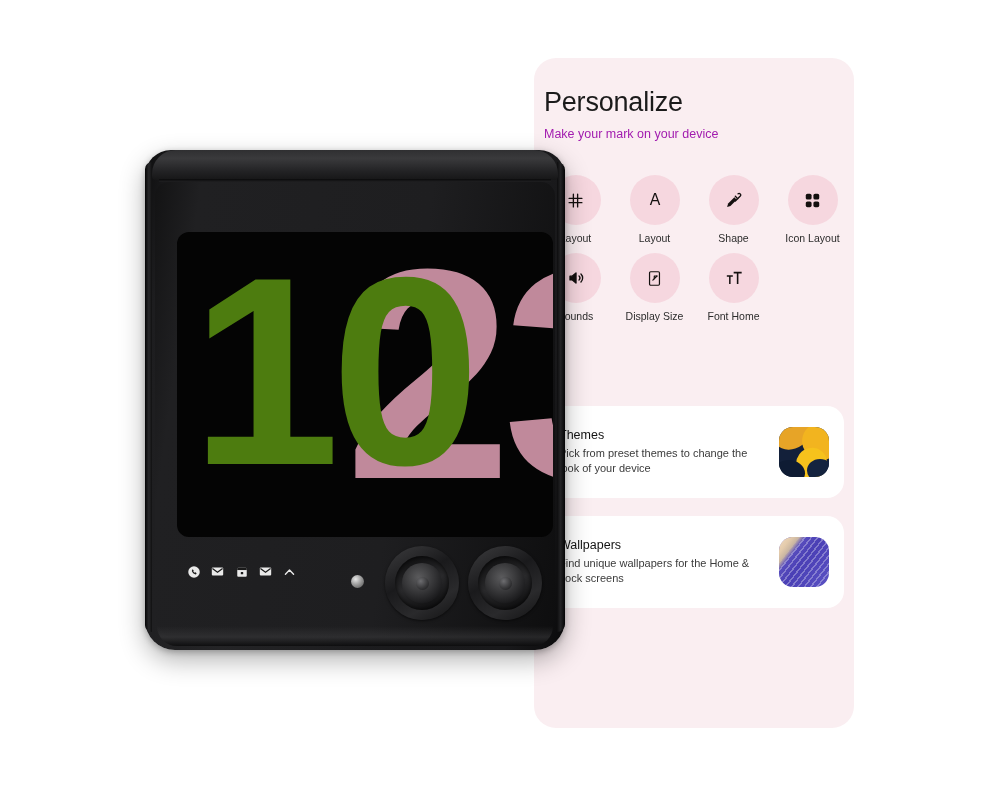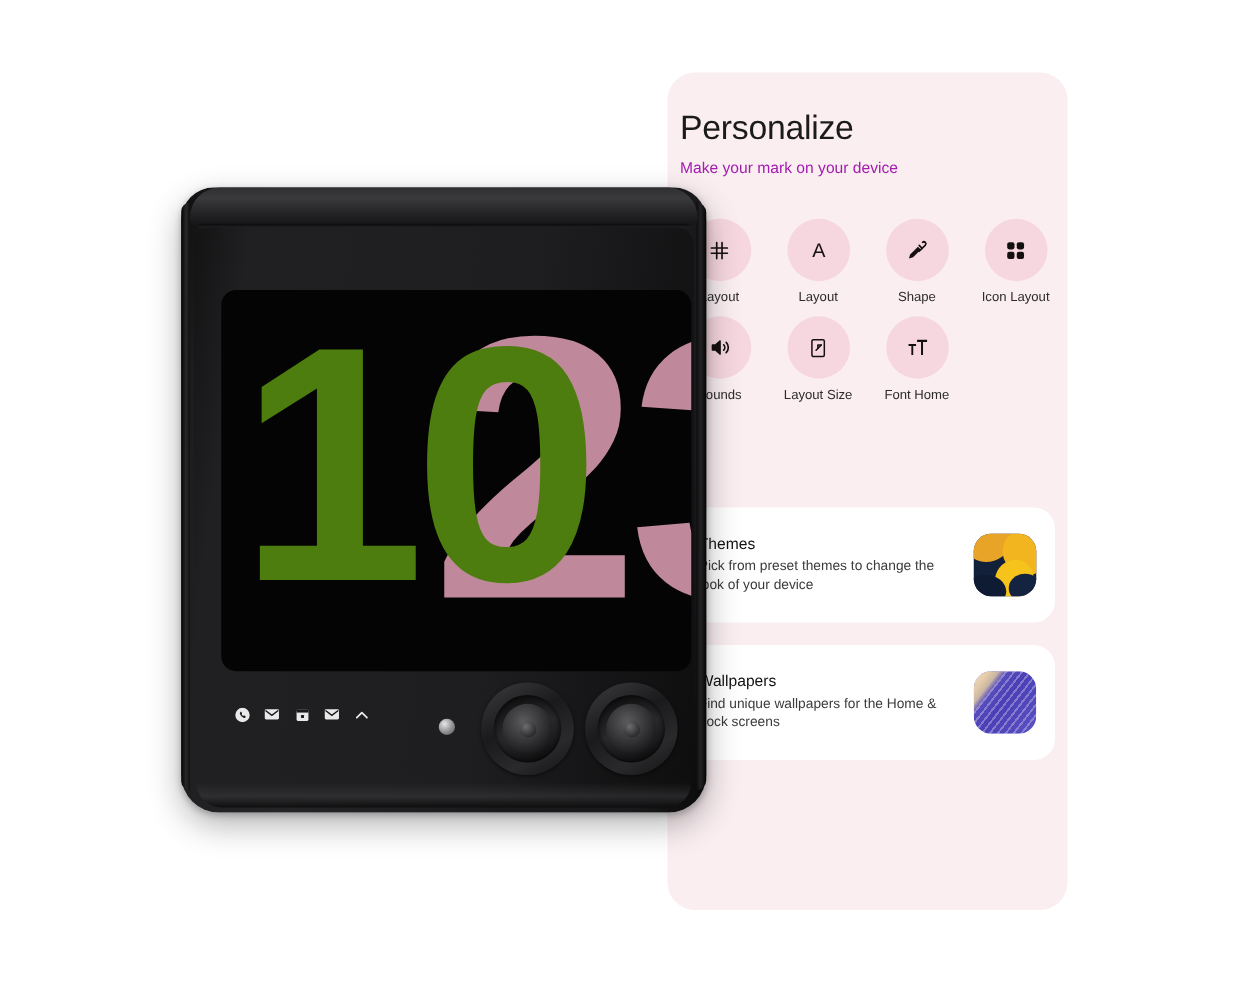--- a/index.html
+++ b/index.html
@@ -312,21 +312,21 @@
         </div>
 
         <div class="qs-item">
           <div class="qs-circle">
             <svg width="17" height="17" viewBox="0 0 24 24" fill="none" stroke="currentColor" stroke-width="1.7" stroke-linecap="round" stroke-linejoin="round">
               <rect x="5" y="2.5" width="14" height="19" rx="1.6"></rect>
               <path d="M15.5 8.5h-3.8v3.8"></path>
               <path d="M15.5 8.5l-5.8 5.8"></path>
             </svg>
           </div>
-          <div class="qs-label">Layout Size</div>
+          <div class="qs-label">Display Size</div>
         </div>
 
         <div class="qs-item">
           <div class="qs-circle">
             <svg width="20" height="20" viewBox="0 0 24 24" fill="currentColor">
               <path d="M3.4 8.6h7.2v1.9H7.9v8.6H6.1v-8.6H3.4z"></path>
               <path d="M11.6 4.6h9.6v2.1h-3.9v12.4h-1.9V6.7h-3.8z"></path>
             </svg>
           </div>
           <div class="qs-label">Font Home</div>

